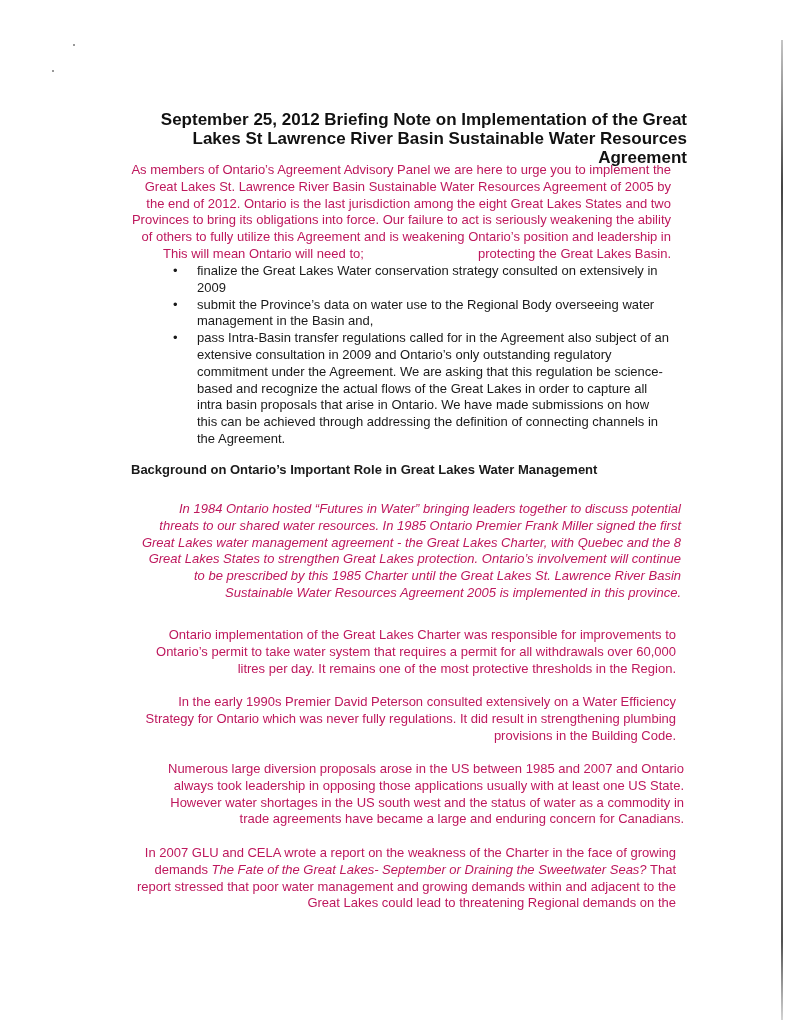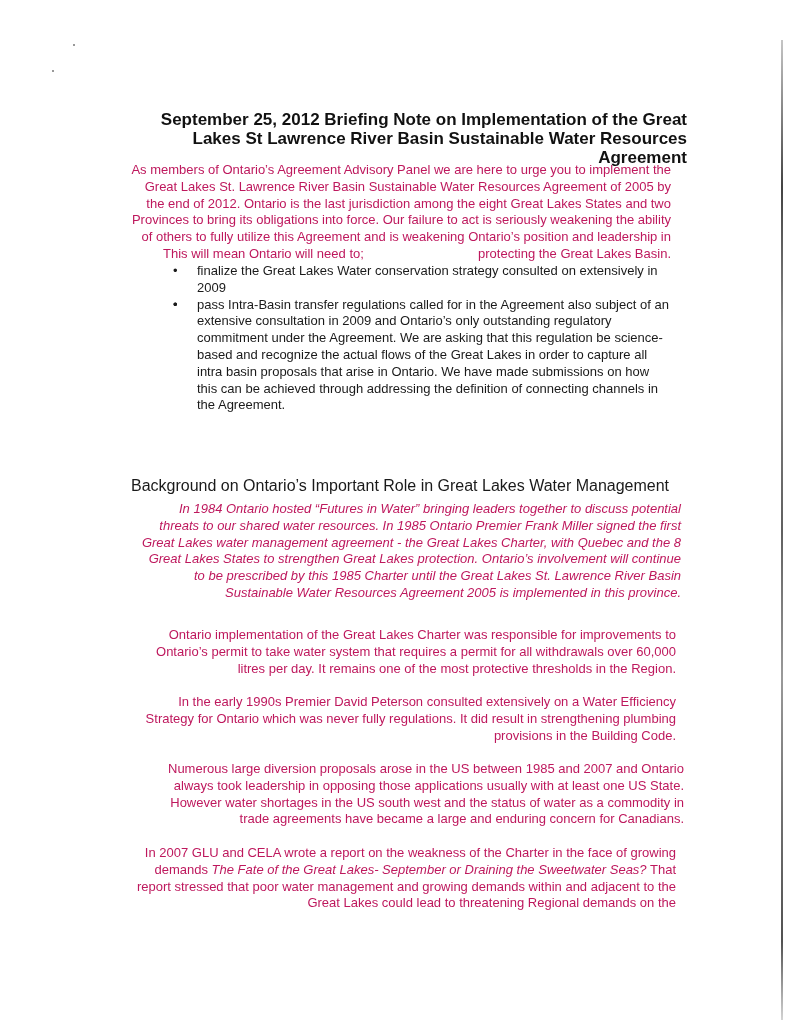--- a/index.html
+++ b/index.html
@@ -11,21 +11,21 @@
   .title {
     font-weight: bold; font-size: 17px; line-height: 19px; text-align: right;
     margin: 0 0 0 -14px; width: 570px; color: #111;
   }
   .para { font-size: 13px; line-height: 16.8px; margin: 0; color: #be185d; text-align: right; }
   .p-intro { position: absolute; top: 52px; left: 0; width: 540px; }
   .p-lead { position: absolute; top: 136px; left: 0; margin-left: 32px; }
   .bullets { position: absolute; top: 153px; left: 0; width: 540px; margin: 0; padding: 0; list-style: none; }
   .bullets li { position: relative; padding-left: 66px; font-size: 13px; line-height: 16.8px; margin: 0 0 0 0; }
   .bullets li .dot { position: absolute; left: 42px; top: 0; }
-  .h-bg { position: absolute; top: 368px; left: 0; font-weight: normal; font-size: 16px; line-height: 16.8px; }
+  .h-bg { position: absolute; top: 352px; left: 0; font-weight: bold; font-size: 13px; line-height: 16.8px; }
   .p-bg { position: absolute; top: 391px; left: 5px; width: 545px; font-style: italic; }
   .p-impl { position: absolute; top: 517px; left: 0; width: 545px; }
   .p-early { position: absolute; top: 584px; left: 0; width: 545px; }
   .p-div { position: absolute; top: 651px; left: 8px; width: 545px; }
   .p-glu { position: absolute; top: 735px; left: 0; width: 545px; }
   .vline { position: absolute; left: 781px; top: 40px; width: 2px; height: 980px;
     background: linear-gradient(#bbb 0%, #555 10%, #222 15%, #777 30%, #444 50%, #888 65%, #555 80%, #333 92%, #ccc 100%); opacity: 0.85; }
   .speck { position: absolute; width: 2px; height: 2px; background: #999; }
 </style>
 </head>
@@ -42,20 +42,21 @@
 
   <p class="para p-lead">This will mean Ontario will need to;</p>
 
   <ul class="bullets">
     <li>
       <span class="dot">•</span>
       <span>finalize the Great Lakes Water conservation strategy consulted on extensively in 2009</span>
     </li>
     <li>
       <span class="dot">•</span>
+      <span>submit the Province’s data on water use to the Regional Body overseeing water management in the Basin and,</span>
     </li>
     <li>
       <span class="dot">•</span>
       <span>pass Intra-Basin transfer regulations called for in the Agreement also subject of an extensive consultation in 2009 and Ontario’s only outstanding regulatory commitment under the Agreement.  We are asking that this regulation be science-based and recognize the actual flows of the Great Lakes in order to capture all intra basin proposals that arise in Ontario. We have made submissions on how this can be achieved through addressing the definition of connecting channels in the Agreement.</span>
     </li>
   </ul>
 
   <div class="h-bg">Background on Ontario’s Important Role in Great Lakes Water Management</div>
   <p class="para p-bg">In 1984 Ontario hosted “Futures in Water” bringing leaders together to discuss potential threats to our shared water resources.  In 1985 Ontario Premier Frank Miller signed the first Great Lakes water management agreement - the Great Lakes Charter, with Quebec and the 8 Great Lakes States to strengthen Great Lakes protection.  Ontario’s involvement will continue to be prescribed by this 1985 Charter until the Great Lakes St. Lawrence River Basin Sustainable Water Resources Agreement 2005 is implemented in this province.</p>
 

